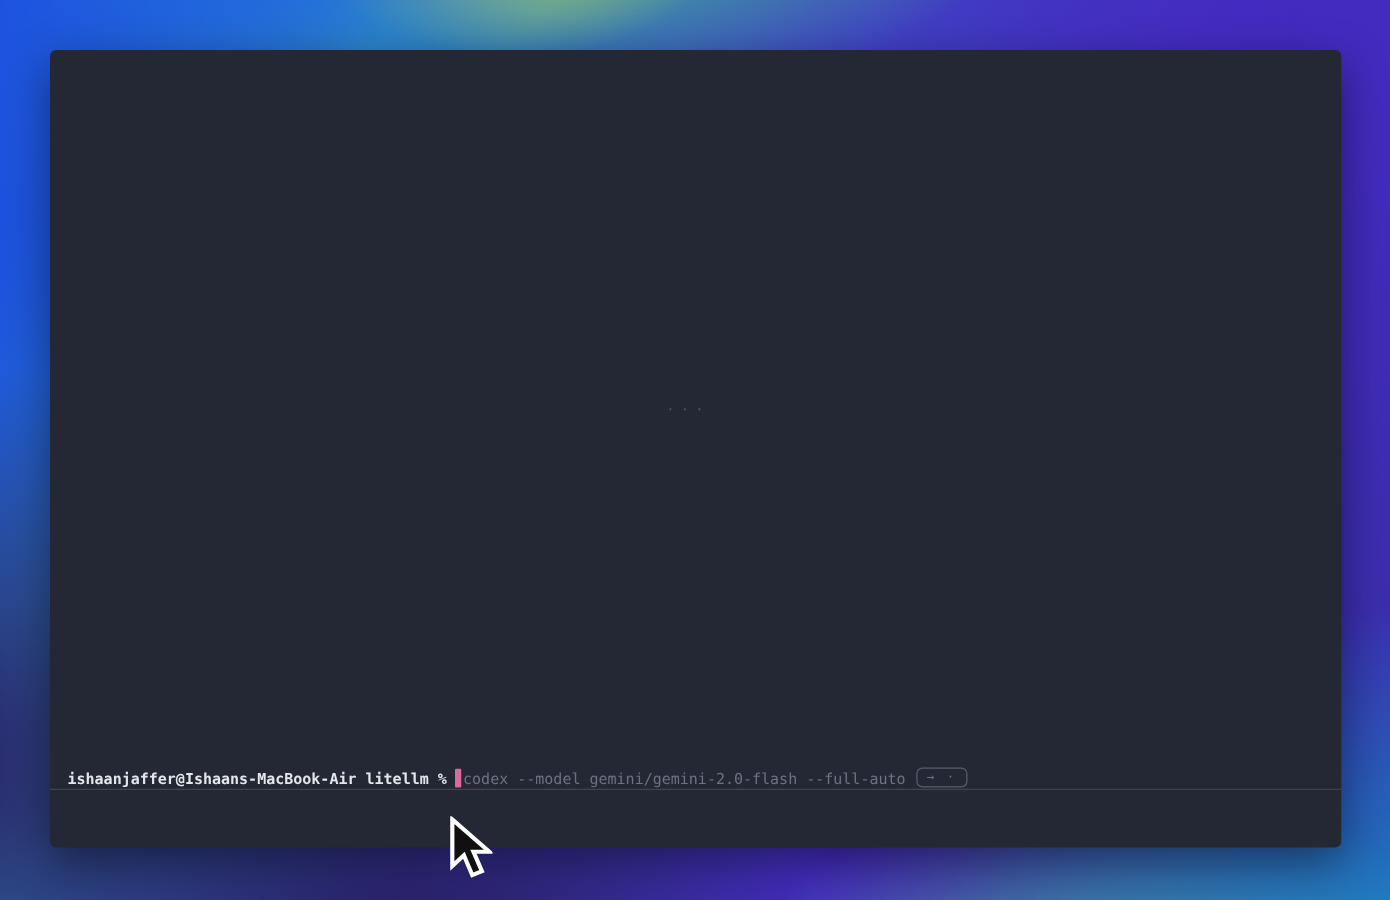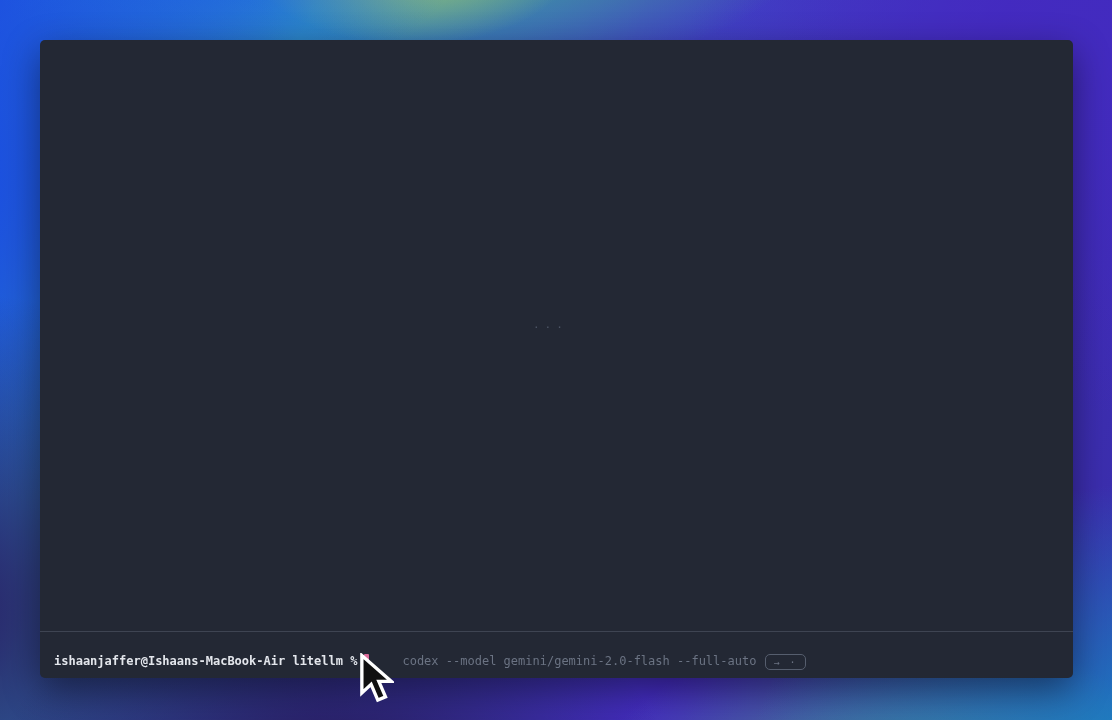--- a/index.html
+++ b/index.html
@@ -50,42 +50,41 @@
   }
   .divider {
     position: absolute;
     left: 0; right: 0;
     top: 591px;
     height: 1px;
     background: #3e4452;
   }
   .prompt-row {
     position: absolute;
-    left: 14px; top: 614px;
+    left: 14px; top: 571px;
     height: 19px;
     display: flex;
-    align-items: flex-start;
+    align-items: flex-end;
     font-size: 12px;
     white-space: pre;
   }
   .prompt-text {
     color: #e3e6ec;
     font-weight: 700;
   }
   .cursor-block {
     display: inline-block;
     width: 5px; height: 15px;
     margin-left: 7px;
     margin-right: 1px;
     background: #d96a99;
     border-radius: 1px;
   }
   .suggestion-text {
     color: #6b7383;
-    padding-left: 32px;
   }
   .hint-capsule {
     margin-left: 9px;
     display: inline-flex;
     align-items: center;
     justify-content: center;
     height: 16px;
     padding: 0 7px;
     border: 1px solid #565e6e;
     border-radius: 5px;

